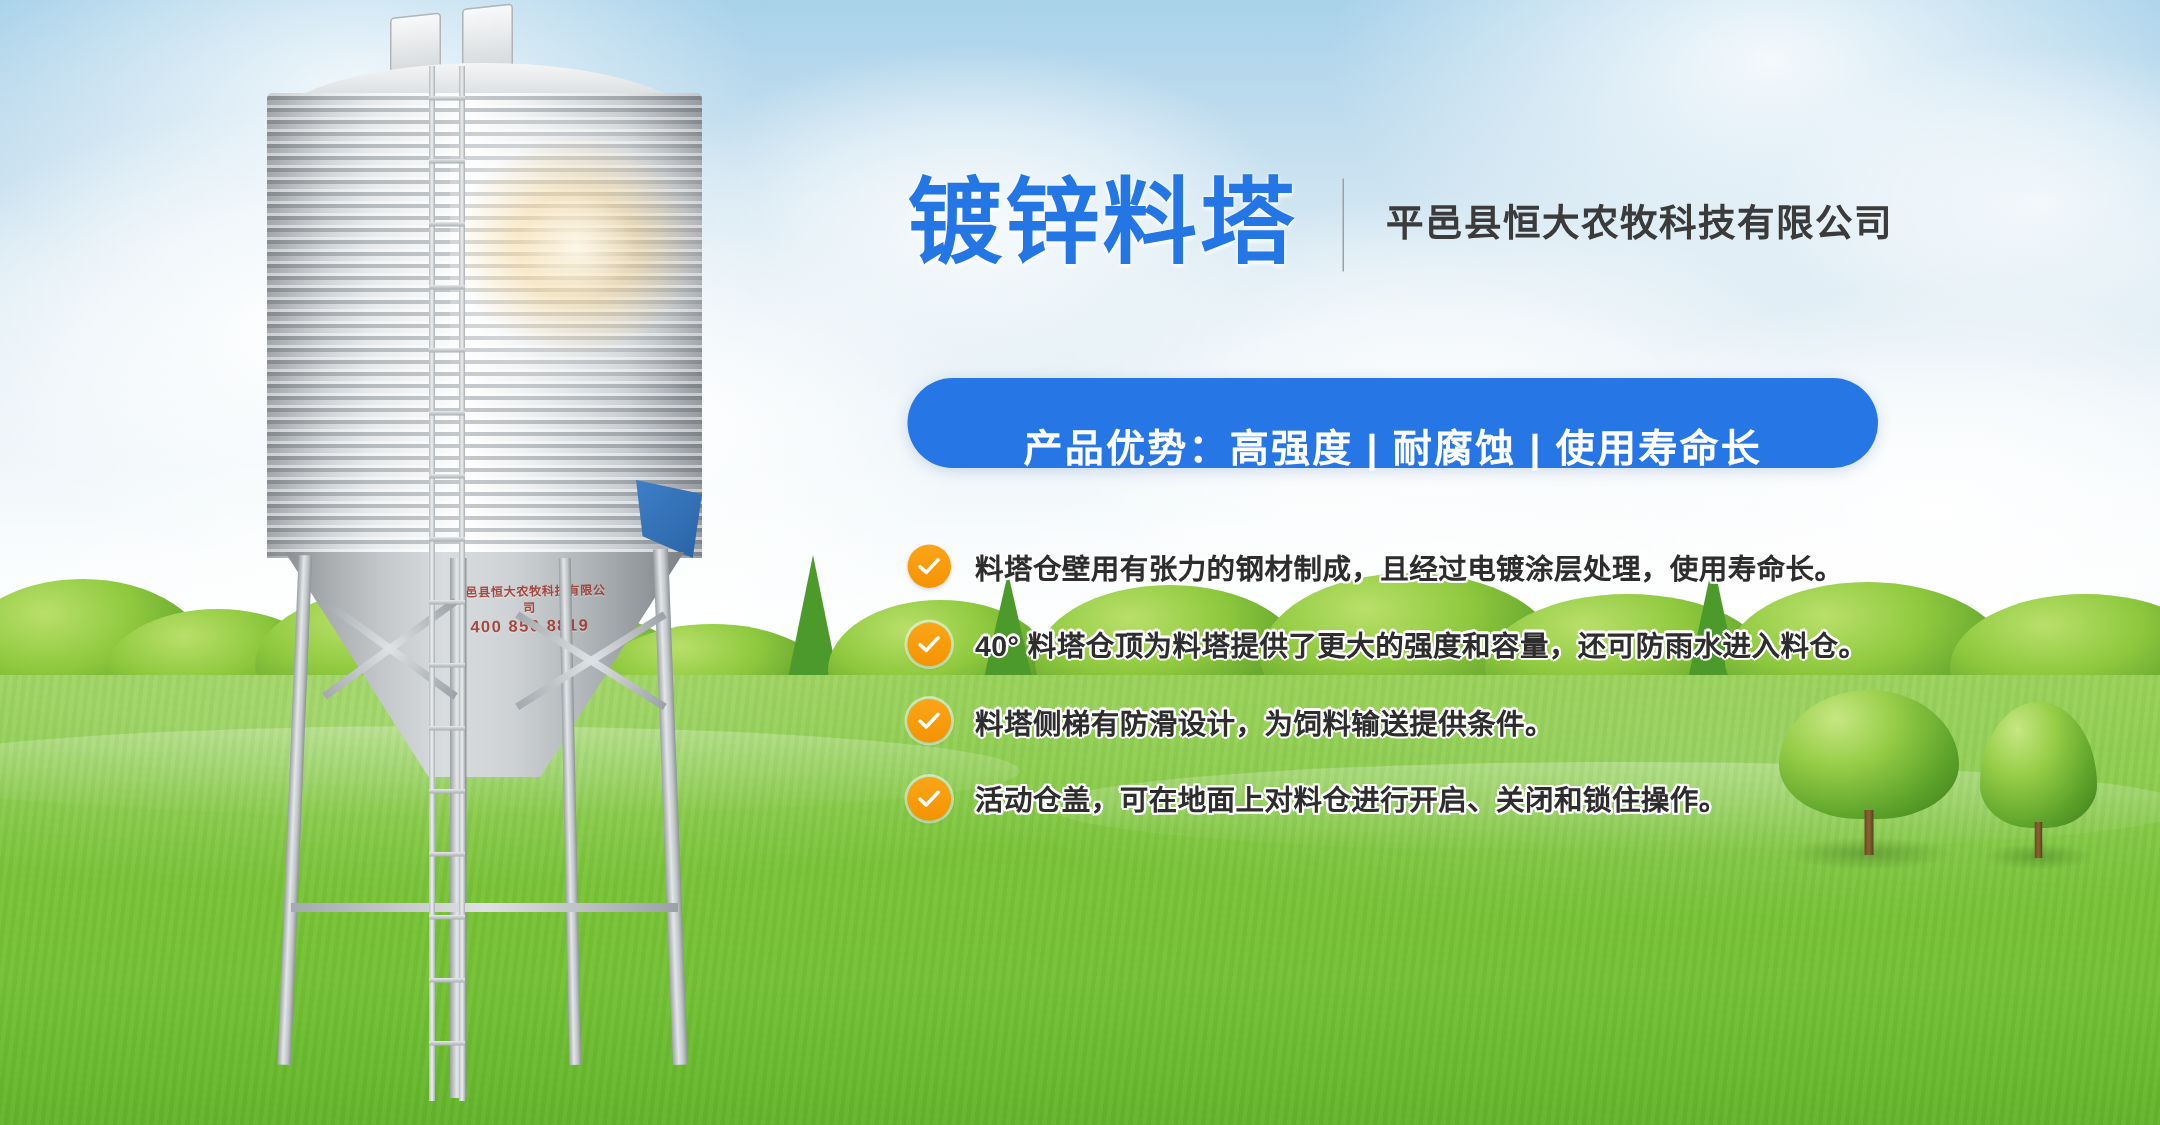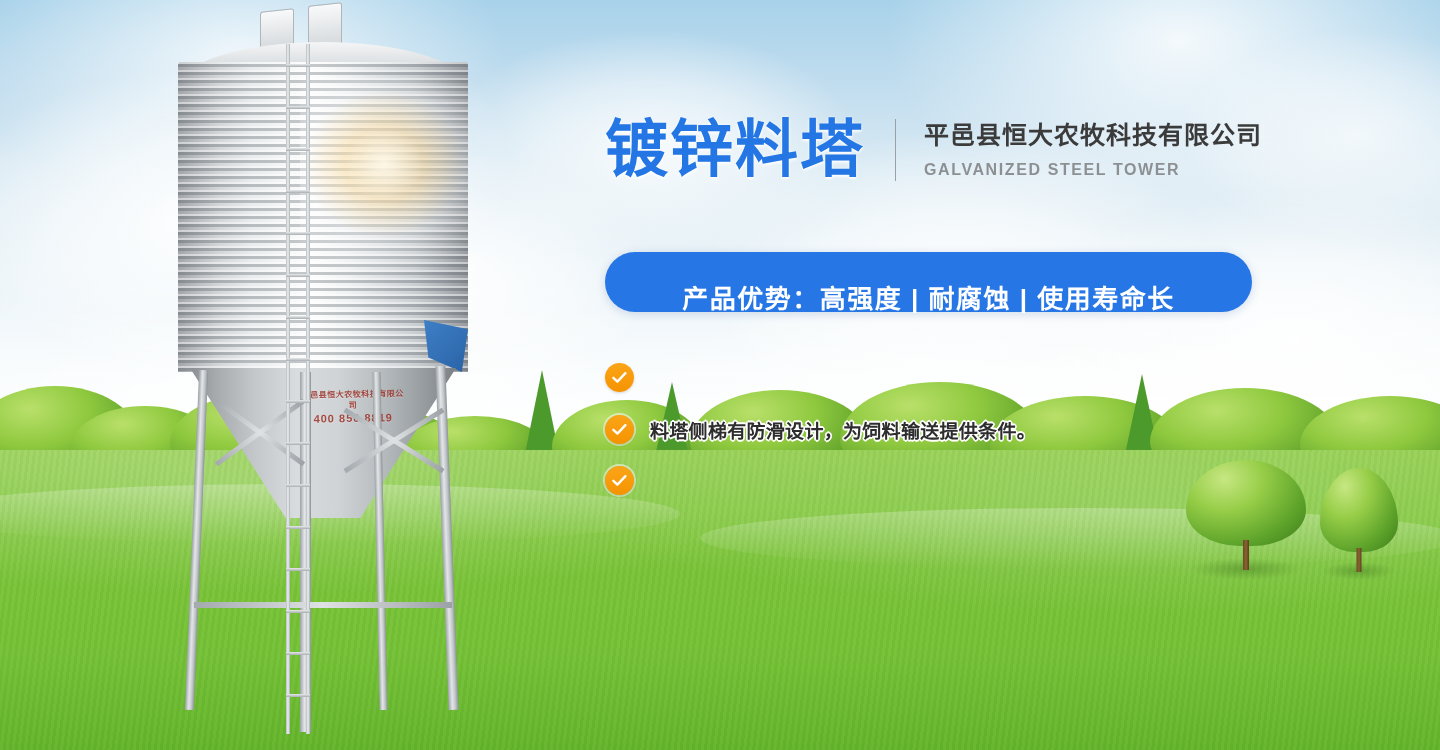--- a/index.html
+++ b/index.html
@@ -352,53 +352,62 @@
     </div>
   </div>
 
   <div class="content">
 
     <div class="headline-row">
       <div class="headline">镀锌料塔</div>
       <div class="divider"></div>
       <div class="brand-col">
         <div class="brand-cn">平邑县恒大农牧科技有限公司</div>
-        <div class="brand-en">GALVANIZED STEEL TOWER</div>
       </div>
     </div>
 
     <div class="pill">
       <span class="pill-text">产品优势：高强度 | 耐腐蚀 | 使用寿命长</span>
     </div>
 
     <div class="features">
 
       <div class="feature">
         <span class="check">
           <svg width="19" height="19" viewBox="0 0 19 19" aria-hidden="true">
             <path d="M3.4 9.8 L7.4 13.6 L15.4 5.2" fill="none" stroke="#ffffff" stroke-width="2.4" stroke-linecap="round" stroke-linejoin="round"></path>
           </svg>
         </span>
+        <span class="feature-text">料塔仓壁用有张力的钢材制成，且经过电镀涂层处理，使用寿命长。</span>
       </div>
 
+      <div class="feature">
+        <span class="check">
+          <svg width="19" height="19" viewBox="0 0 19 19" aria-hidden="true">
+            <path d="M3.4 9.8 L7.4 13.6 L15.4 5.2" fill="none" stroke="#ffffff" stroke-width="2.4" stroke-linecap="round" stroke-linejoin="round"></path>
+          </svg>
+        </span>
+        <span class="feature-text">40° 料塔仓顶为料塔提供了更大的强度和容量，还可防雨水进入料仓。</span>
+      </div>
 
       <div class="feature">
         <span class="check">
           <svg width="19" height="19" viewBox="0 0 19 19" aria-hidden="true">
             <path d="M3.4 9.8 L7.4 13.6 L15.4 5.2" fill="none" stroke="#ffffff" stroke-width="2.4" stroke-linecap="round" stroke-linejoin="round"></path>
           </svg>
         </span>
         <span class="feature-text">料塔侧梯有防滑设计，为饲料输送提供条件。</span>
       </div>
 
       <div class="feature">
         <span class="check">
           <svg width="19" height="19" viewBox="0 0 19 19" aria-hidden="true">
             <path d="M3.4 9.8 L7.4 13.6 L15.4 5.2" fill="none" stroke="#ffffff" stroke-width="2.4" stroke-linecap="round" stroke-linejoin="round"></path>
           </svg>
         </span>
+        <span class="feature-text">活动仓盖，可在地面上对料仓进行开启、关闭和锁住操作。</span>
       </div>
 
 
     </div>
   </div>
 
 </div>
 
 </body></html>

